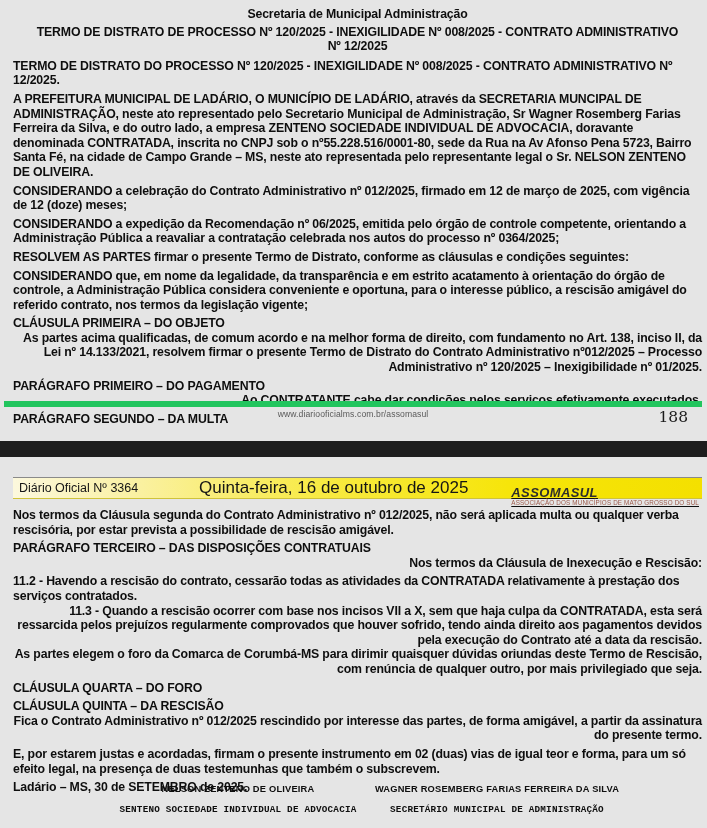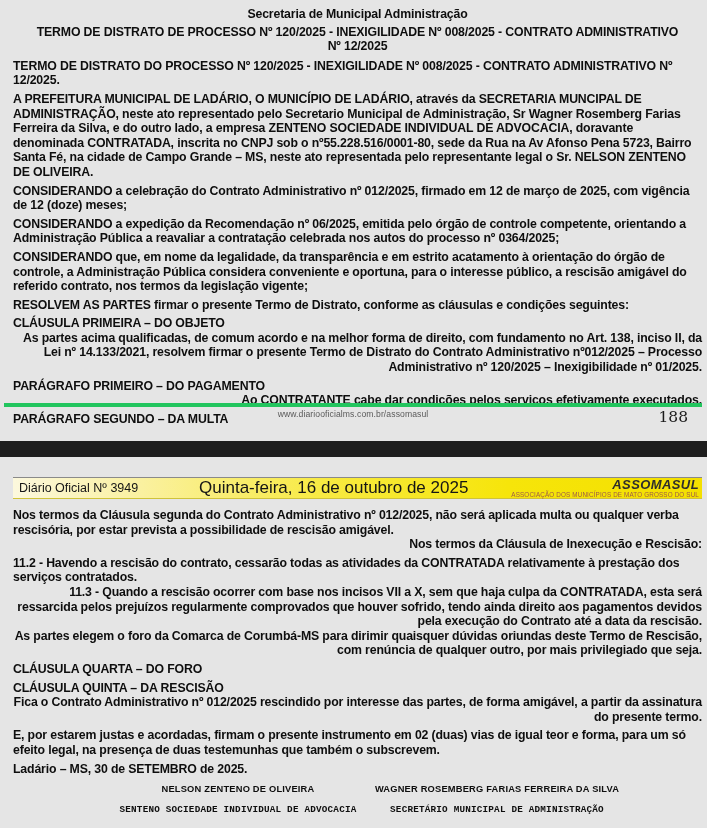--- a/index.html
+++ b/index.html
@@ -8,37 +8,37 @@
   .txt{font-weight:700;font-size:12.3px;line-height:14.6px;letter-spacing:-0.15px;}
   .center{text-align:center;}
   
   .page1{position:absolute;top:0;left:0;right:0;height:441px;box-sizing:border-box;
          padding:5px 13px 0 13px;overflow:hidden;}
   .dept-header{margin-top:2px;}
   .doc-title{margin:3px 22px 5px 22px;}
   .para{margin-top:4px;}
   .tight{margin-top:0;text-align:right;}
   .page1-footer{position:absolute;left:4px;right:13px;bottom:12px;height:22px;
-                border-top:4px solid #22c55e;}
+                border-top:6px solid #22c55e;}
   .footer-url{text-align:center;font-size:8.6px;color:#5a5a5a;margin-top:2px;
               font-weight:400;letter-spacing:0.1px;}
   .page-number{position:absolute;right:14px;top:1px;font-family:"DejaVu Serif","Liberation Serif",serif;
                font-size:15.5px;color:#1a1a1a;font-weight:400;margin-left:28px;}
   
   .divider-bar{position:absolute;top:441px;left:0;width:707px;height:16px;background:#1e1e1e;}
   
   .page2{position:absolute;top:469px;left:0;right:0;height:359px;box-sizing:border-box;
          padding:0 13px;overflow:hidden;}
   .masthead{position:relative;margin-top:8px;height:20px;
             border-top:1px solid #8a8a8a;border-bottom:1px solid #cfc33a;
             background:linear-gradient(90deg,#fcf8dd 0%,#faf1a2 18%,#f8ea42 45%,#f6e50a 72%,#f4e000 100%);
             display:flex;align-items:center;}
   .m-edition{font-size:12.5px;font-weight:400;margin-left:6px;color:#151515;}
   .m-date{position:absolute;left:186px;font-size:17px;font-weight:400;color:#151515;text-align:center;}
-  .brand{position:absolute;right:3px;top:0;text-align:right;line-height:1;}
+  .brand{position:absolute;right:3px;top:8px;text-align:left;line-height:1;text-decoration:underline;}
   .brand-name{font-size:13px;font-weight:700;font-style:italic;letter-spacing:0.4px;color:#2d2d2d;}
   .brand-sub{font-size:6.3px;font-weight:400;color:#9c5a4a;letter-spacing:0.15px;margin-top:1px;}
   .page2-body{margin-top:9px;}
   
   .sig{position:absolute;transform:translateX(-50%);text-align:center;
        font-size:9.3px;font-weight:700;letter-spacing:0.2px;line-height:11px;white-space:nowrap;}
   .sig-left{left:238px;top:315px;}
   .sig-right{left:497px;top:315px;}
   .sig-role{margin-top:9px;font-family:Liberation Mono, monospace;}
 </style>
@@ -49,50 +49,51 @@
 
   <section class="page1">
     <div class="txt center dept-header">Secretaria de Municipal Administração</div>
     <div class="txt center doc-title">TERMO DE DISTRATO DE PROCESSO Nº 120/2025 - INEXIGILIDADE Nº 008/2025 - CONTRATO ADMINISTRATIVO Nº 12/2025</div>
 
     <div>
       <div class="txt para">TERMO DE DISTRATO DO PROCESSO Nº 120/2025 - INEXIGILIDADE Nº 008/2025 - CONTRATO ADMINISTRATIVO Nº 12/2025.</div>
       <div class="txt para">A PREFEITURA MUNICIPAL DE LADÁRIO, O MUNICÍPIO DE LADÁRIO, através da SECRETARIA MUNCIPAL DE ADMINISTRAÇÃO, neste ato representado pelo Secretario Municipal de Administração, Sr Wagner Rosemberg Farias Ferreira da Silva, e do outro lado, a empresa ZENTENO SOCIEDADE INDIVIDUAL DE ADVOCACIA, doravante denominada CONTRATADA, inscrita no CNPJ sob o nº55.228.516/0001-80, sede da Rua na Av Afonso Pena 5723, Bairro Santa Fé, na cidade de Campo Grande – MS, neste ato representada pelo representante legal o Sr. NELSON ZENTENO DE OLIVEIRA.</div>
       <div class="txt para">CONSIDERANDO a celebração do Contrato Administrativo nº 012/2025, firmado em 12 de março de 2025, com vigência de 12 (doze) meses;</div>
       <div class="txt para">CONSIDERANDO a expedição da Recomendação nº 06/2025, emitida pelo órgão de controle competente, orientando a Administração Pública a reavaliar a contratação celebrada nos autos do processo nº 0364/2025;</div>
+      <div class="txt para">RESOLVEM AS PARTES firmar o presente Termo de Distrato, conforme as cláusulas e condições seguintes:</div>
       <div class="txt para">CONSIDERANDO que, em nome da legalidade, da transparência e em estrito acatamento à orientação do órgão de controle, a Administração Pública considera conveniente e oportuna, para o interesse público, a rescisão amigável do referido contrato, nos termos da legislação vigente;</div>
-      <div class="txt para">RESOLVEM AS PARTES firmar o presente Termo de Distrato, conforme as cláusulas e condições seguintes:</div>
       <div class="txt para">CLÁUSULA PRIMEIRA – DO OBJETO</div>
       <div class="txt tight">As partes acima qualificadas, de comum acordo e na melhor forma de direito, com fundamento no Art. 138, inciso II, da Lei nº 14.133/2021, resolvem firmar o presente Termo de Distrato do Contrato Administrativo nº012/2025 – Processo Administrativo nº 120/2025 – Inexigibilidade nº 01/2025.</div>
       <div class="txt para">PARÁGRAFO PRIMEIRO – DO PAGAMENTO</div>
       <div class="txt tight">Ao CONTRATANTE cabe dar condições pelos serviços efetivamente executados.</div>
       <div class="txt para">PARÁGRAFO SEGUNDO – DA MULTA</div>
     </div>
 
     <div class="page1-footer">
       <div class="footer-url">www.diariooficialms.com.br/assomasul</div>
       <div class="page-number">188</div>
     </div>
   </section>
 
   <div class="divider-bar"></div>
 
   <section class="page2">
 
     <header class="masthead">
-      <span class="m-edition">Diário Oficial Nº 3949</span>
+      <span class="m-edition">Diário Oficial Nº 3364</span>
       <span class="m-date">Quinta-feira, 16 de outubro de 2025</span>
       <span class="brand">
         <span class="brand-name" style="display:block;">ASSOMASUL</span>
         <span class="brand-sub" style="display:block;">ASSOCIAÇÃO DOS MUNICÍPIOS DE MATO GROSSO DO SUL</span>
       </span>
     </header>
 
     <div class="page2-body">
       <div class="txt">Nos termos da Cláusula segunda do Contrato Administrativo nº 012/2025, não será aplicada multa ou qualquer verba rescisória, por estar prevista a possibilidade de rescisão amigável.</div>
+      <div class="txt para">PARÁGRAFO TERCEIRO – DAS DISPOSIÇÕES CONTRATUAIS</div>
       <div class="txt tight">Nos termos da Cláusula de Inexecução e Rescisão:</div>
       <div class="txt para">11.2 - Havendo a rescisão do contrato, cessarão todas as atividades da CONTRATADA relativamente à prestação dos serviços contratados.</div>
       <div class="txt tight">11.3 - Quando a rescisão ocorrer com base nos incisos VII a X, sem que haja culpa da CONTRATADA, esta será ressarcida pelos prejuízos regularmente comprovados que houver sofrido, tendo ainda direito aos pagamentos devidos pela execução do Contrato até a data da rescisão.</div>
       <div class="txt tight">As partes elegem o foro da Comarca de Corumbá-MS para dirimir quaisquer dúvidas oriundas deste Termo de Rescisão, com renúncia de qualquer outro, por mais privilegiado que seja.</div>
       <div class="txt para">CLÁUSULA QUARTA – DO FORO</div>
       <div class="txt para">CLÁUSULA QUINTA – DA RESCISÃO</div>
       <div class="txt tight">Fica o Contrato Administrativo nº 012/2025 rescindido por interesse das partes, de forma amigável, a partir da assinatura do presente termo.</div>
       <div class="txt para">E, por estarem justas e acordadas, firmam o presente instrumento em 02 (duas) vias de igual teor e forma, para um só efeito legal, na presença de duas testemunhas que também o subscrevem.</div>
       <div class="txt para">Ladário – MS, 30 de SETEMBRO de 2025.</div>
     </div>

